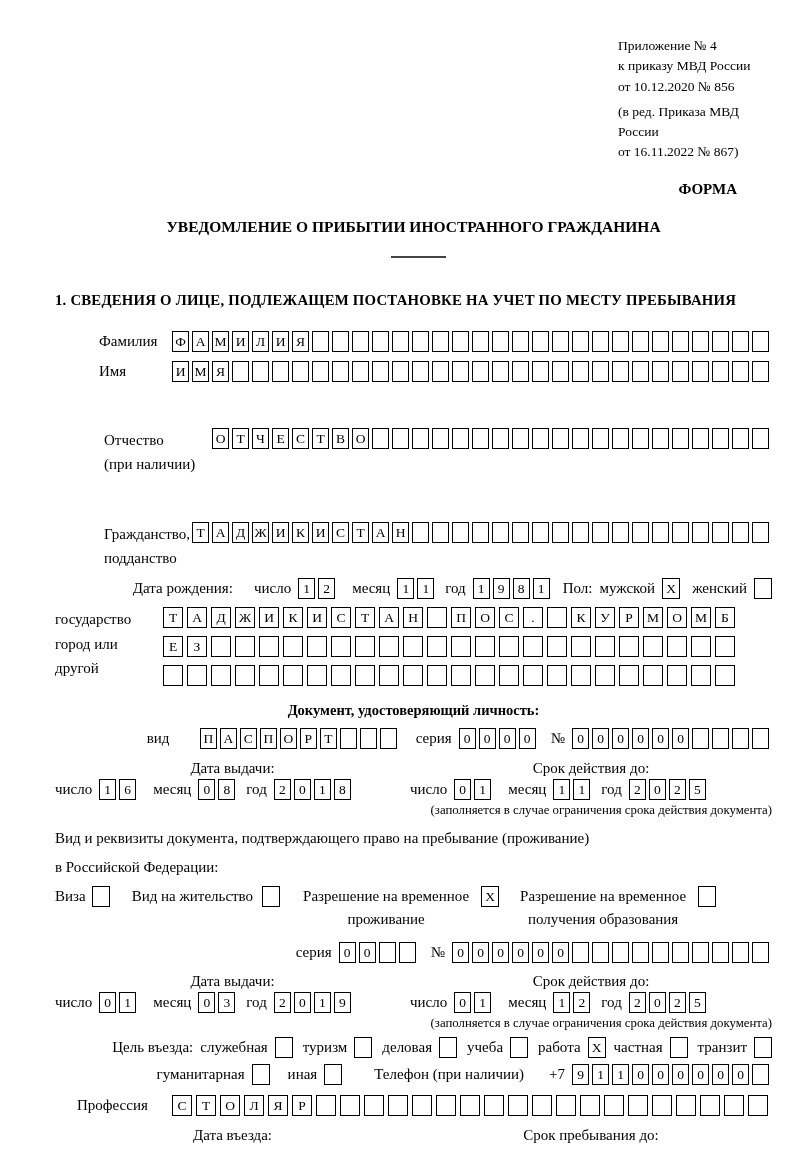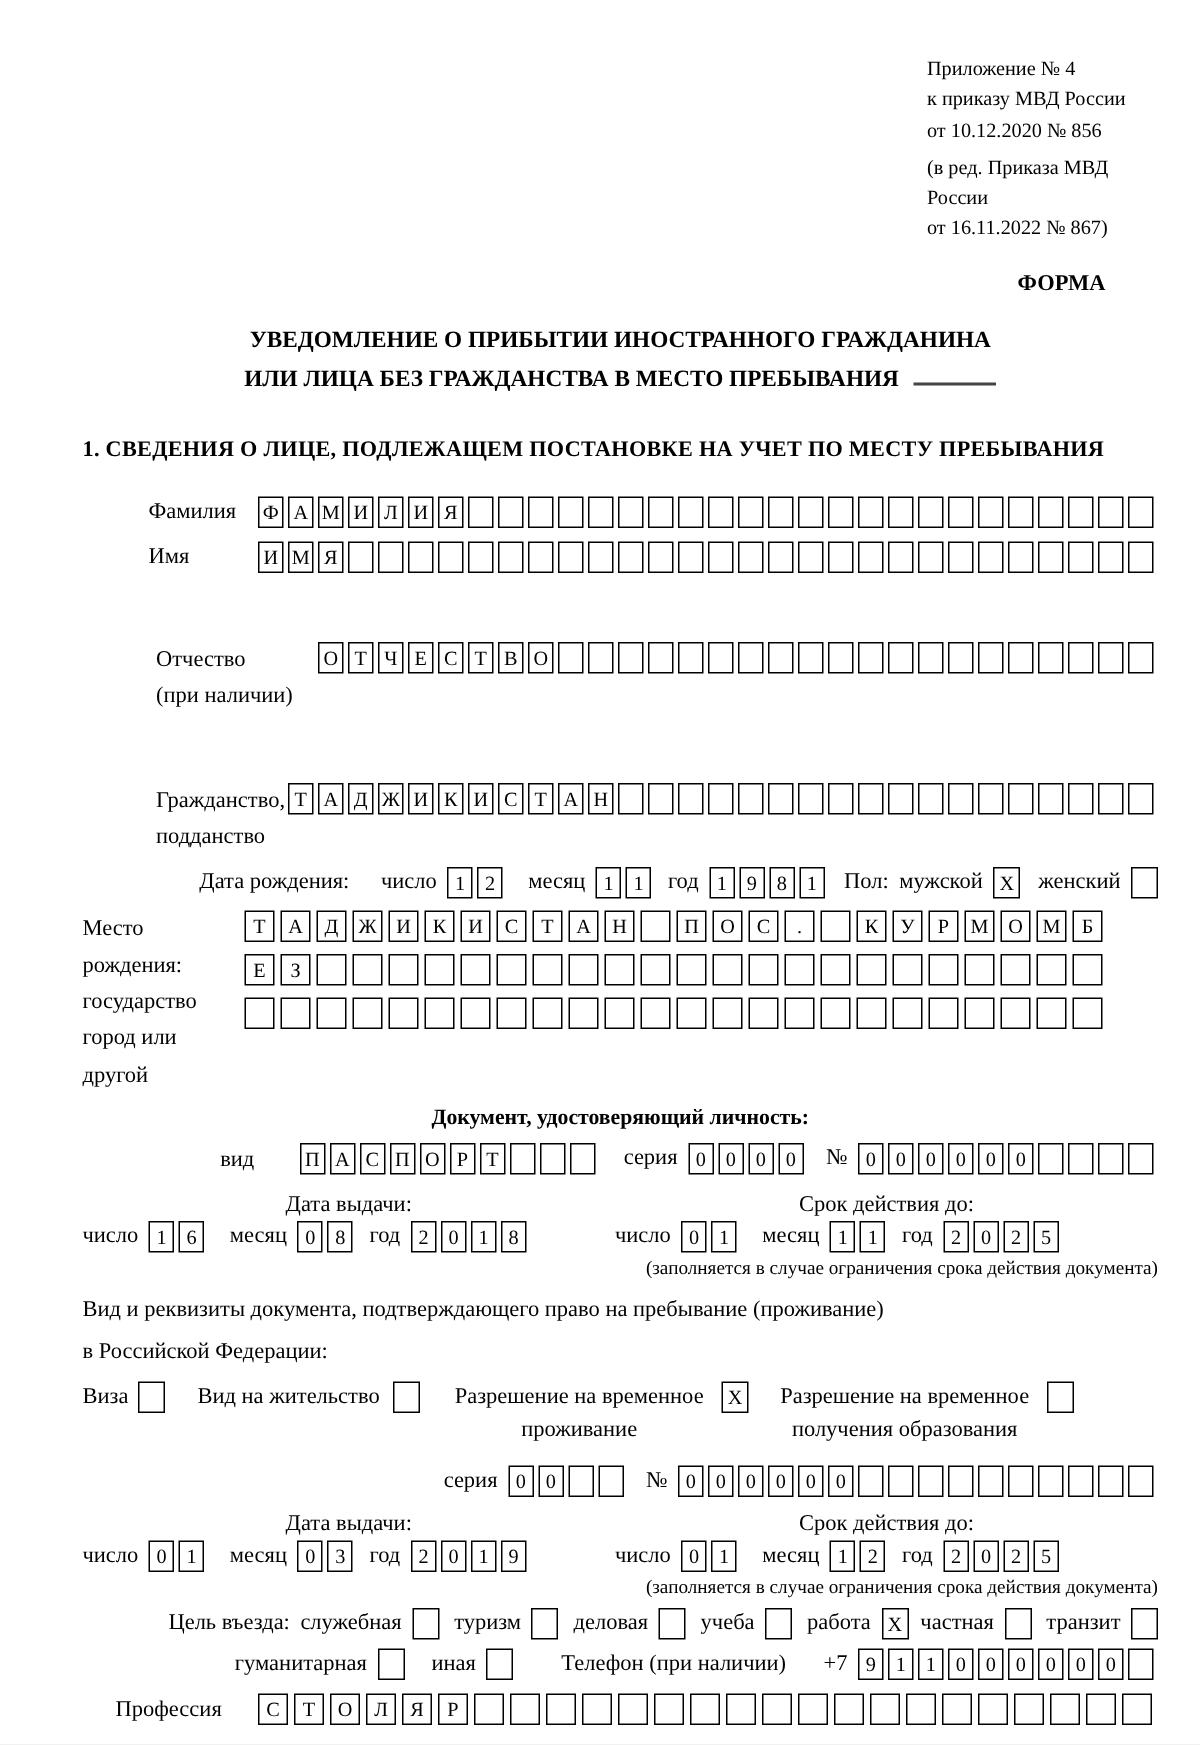--- a/index.html
+++ b/index.html
@@ -60,21 +60,21 @@
     <div>к приказу МВД России</div>
     <div>от 10.12.2020 № 856</div>
     <div class="hdr-note">(в ред. Приказа МВД России</div>
     <div>от 16.11.2022 № 867)</div>
   </div>
 
   <div class="forma">ФОРМА</div>
 
   <div class="title">
     <div>УВЕДОМЛЕНИЕ О ПРИБЫТИИ ИНОСТРАННОГО ГРАЖДАНИНА</div>
-    <div><span>ИЛИ ЛИЦА БЕЗ ГРАЖДАНСТВА В МЕСТО ПРЕБЫВАНИЯ</span><span class="blank-line"></span></div>
+    <div><span class="blank-line"></span></div>
   </div>
 
   <div class="section-h">1. СВЕДЕНИЯ О ЛИЦЕ, ПОДЛЕЖАЩЕМ ПОСТАНОВКЕ НА УЧЕТ ПО МЕСТУ ПРЕБЫВАНИЯ</div>
 
   <div class="row">
     <div class="lbl w73">Фамилия</div>
     <div class="boxes">
         <span class="box">Ф</span>
         <span class="box">А</span>
         <span class="box">М</span>
@@ -240,21 +240,20 @@
       </span>
     <span class="ilbl" style="margin-left:10px;">Пол:</span>
     <span class="ilbl">мужской</span>
     <span class="cbox">X</span>
     <span class="ilbl" style="margin-left:12px;">женский</span>
     <span class="cbox"></span>
   </div>
 
   <div class="row top" style="margin-top:8px;margin-bottom:0;">
     <div class="lbl w108 lbl-lines">
-        <div>Место рождения:</div>
         <div>государство</div>
         <div>город или другой</div>
       </div>
     <div>
       <div class="boxes wide stack">
           <span class="box">Т</span>
           <span class="box">А</span>
           <span class="box">Д</span>
           <span class="box">Ж</span>
           <span class="box">И</span>

